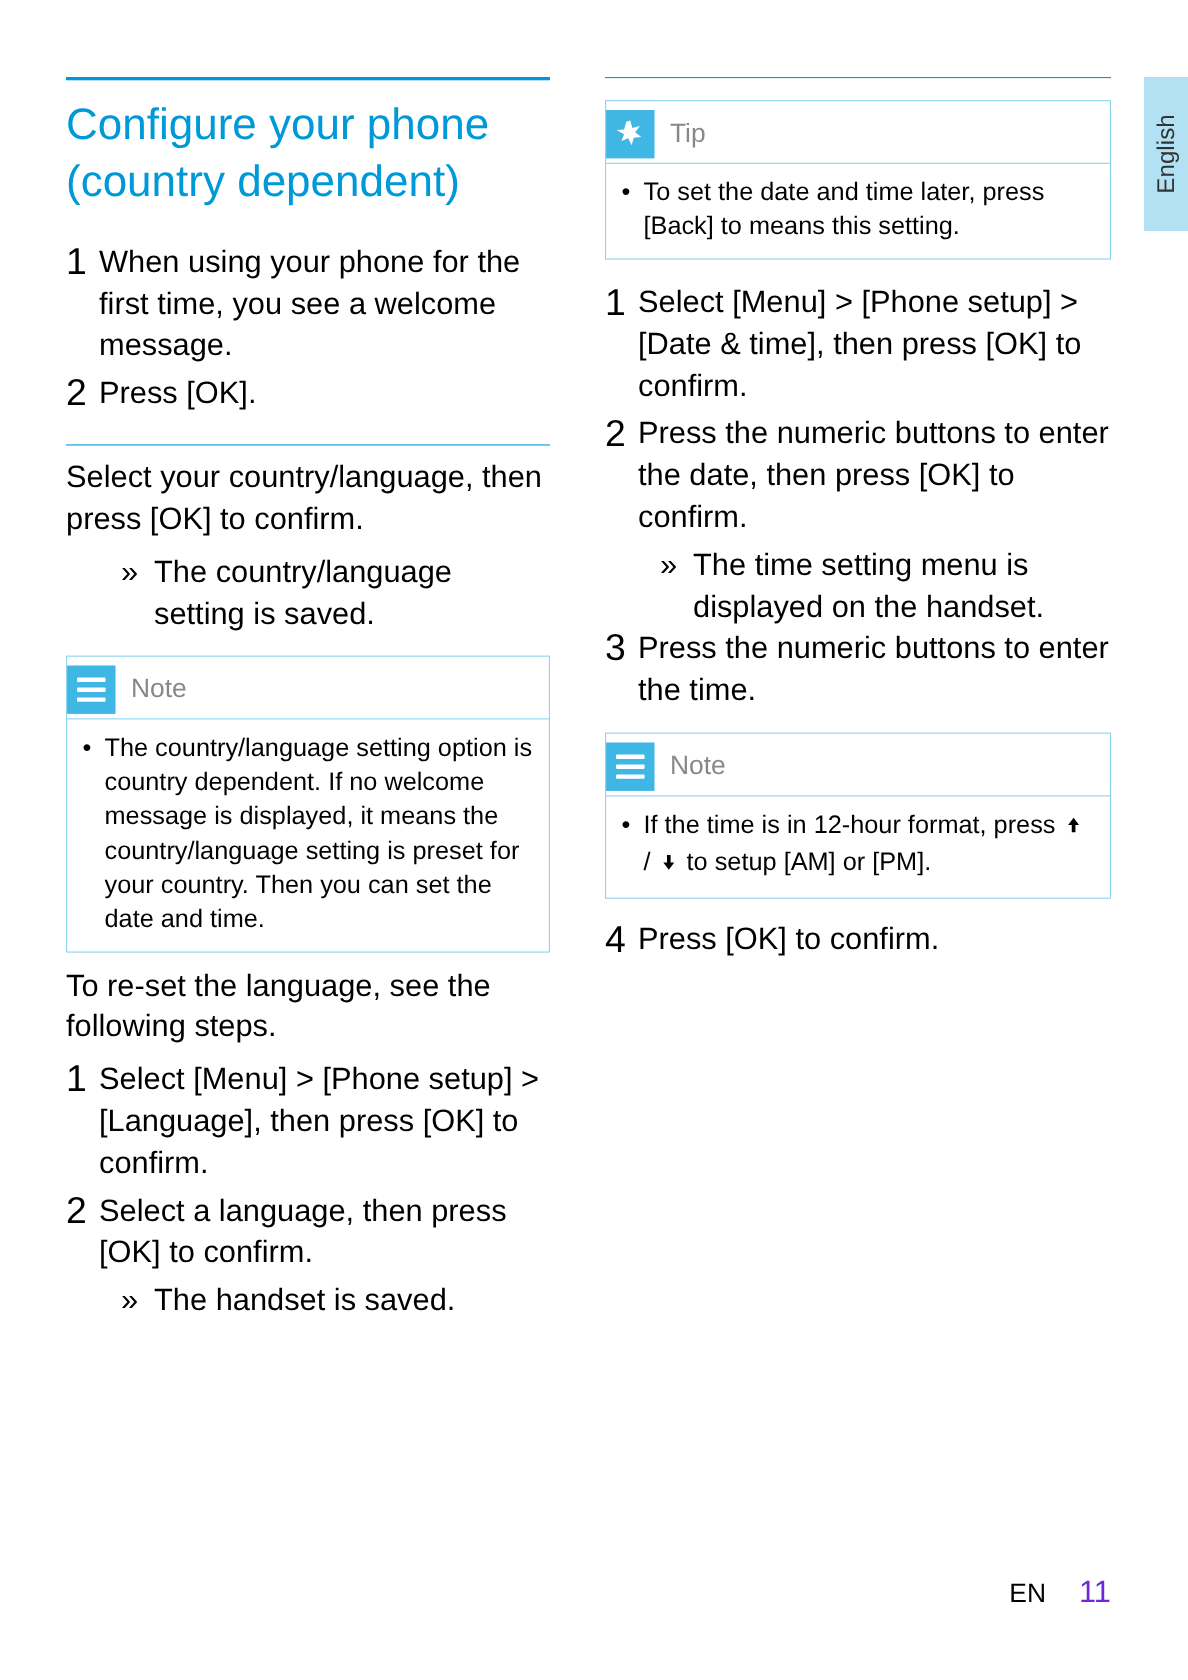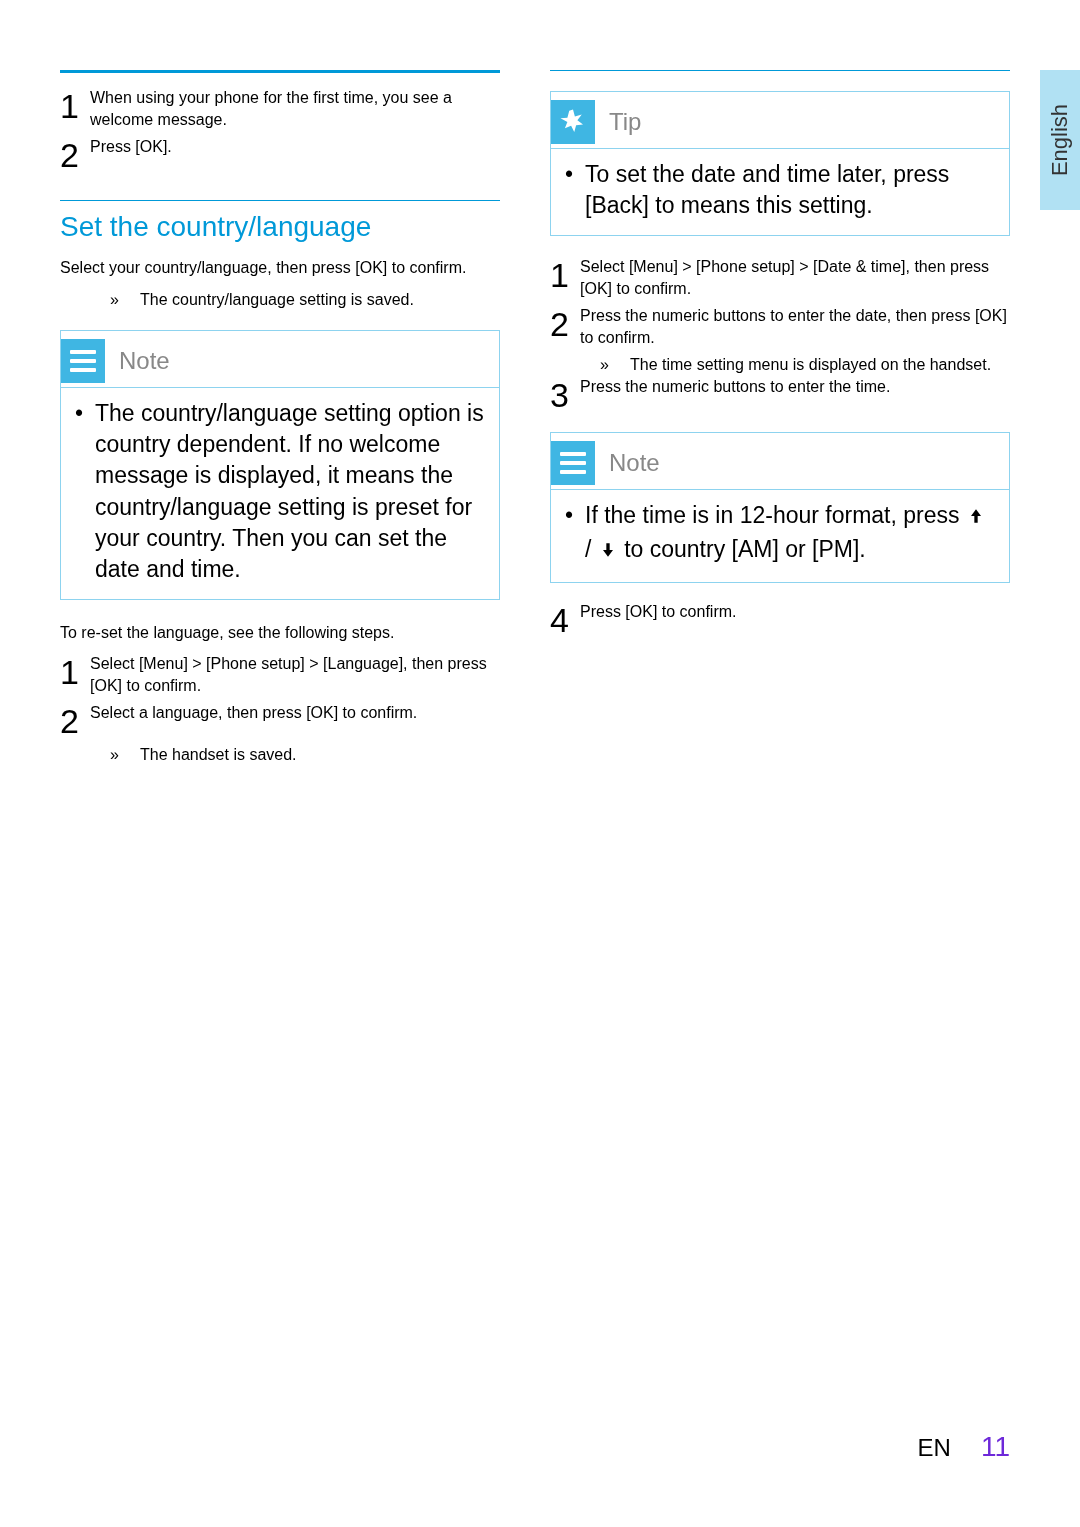--- a/index.html
+++ b/index.html
@@ -58,21 +58,21 @@
     font-size: 28px;
     font-weight: normal;
     color: #0099d8;
     margin: 0 0 14px 0;
   }
   .subsection-rule {
     border-top: 1.5px solid #0099d8;
     margin: 28px 0 10px 0;
   }
   p, .step-text, .sub-bullet, .note-text, .tip-text {
-    font-size: 16px;
+    font-size: 28px;
     line-height: 1.35;
     color: #000;
   }
   .step {
     display: flex;
     align-items: flex-start;
     margin-bottom: 6px;
   }
   .step-num {
     font-size: 34px;
@@ -174,32 +174,32 @@
 <div class="page">
 
   <div class="lang-tab">
     <span>English</span>
   </div>
 
   <div class="cols">
 
     <div class="col">
       <div class="top-rule"></div>
+      <h1>Configure your phone (country dependent)</h1>
 
       <div class="step">
         <span class="step-num">1</span>
         <span class="step-text">When using your phone for the first time, you see a welcome message.</span>
       </div>
       <div class="step">
         <span class="step-num">2</span>
         <span class="step-text">Press [OK].</span>
       </div>
 
       <div class="subsection-rule"></div>
-      <h2>Set the country/language</h2>
       <p class="body">Select your country/language, then press [OK] to confirm.</p>
       <div class="sub-bullet">
         <span class="marker">»</span>
         <span>The country/language setting is saved.</span>
       </div>
 
       <div class="callout">
         <div class="callout-head">
           <div class="callout-icon">
             <div class="bar"></div>
@@ -209,21 +209,21 @@
           <span class="callout-label">Note</span>
         </div>
         <div class="callout-body">
           <div class="note-item">
             <span class="dot">•</span>
             <span>The country/language setting option is country dependent. If no welcome message is displayed, it means the country/language setting is preset for your country. Then you can set the date and time.</span>
           </div>
         </div>
       </div>
 
-      <p class="body" style="margin-top:22px;">To re-set the language, see the following steps.</p>
+      <p class="body" style="margin-top:11px;">To re-set the language, see the following steps.</p>
       <div class="step">
         <span class="step-num">1</span>
         <span class="step-text">Select [Menu] &gt; [Phone setup] &gt; [Language], then press [OK] to confirm.</span>
       </div>
       <div class="step">
         <span class="step-num">2</span>
         <span class="step-text">Select a language, then press [OK] to confirm.</span>
       </div>
       <div class="sub-bullet">
         <span class="marker">»</span>
@@ -288,21 +288,21 @@
                 <svg width="20" height="20" viewBox="0 0 24 24">
                     <path d="M12 4l6 8h-4v8h-4v-8H6z" fill="#000"></path>
                   </svg>
               </span>
               /
               <span class="icon-inline">
                 <svg width="20" height="20" viewBox="0 0 24 24">
                     <path d="M12 20l-6-8h4V4h4v8h4z" fill="#000"></path>
                   </svg>
               </span>
-              <span> to country [AM] or [PM].</span>
+              <span> to setup [AM] or [PM].</span>
             </span>
           </div>
         </div>
       </div>
 
       <div style="height:18px;"></div>
       <div class="step">
         <span class="step-num">4</span>
         <span class="step-text">Press [OK] to confirm.</span>
       </div>

